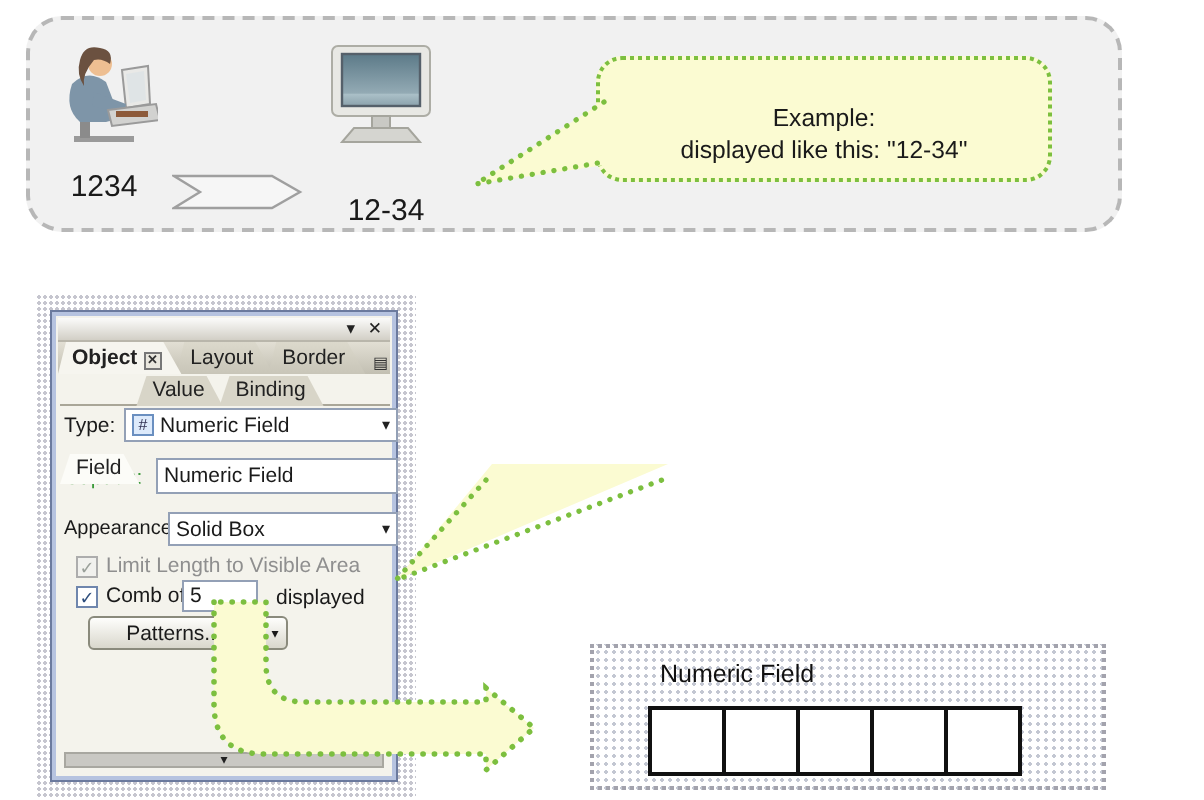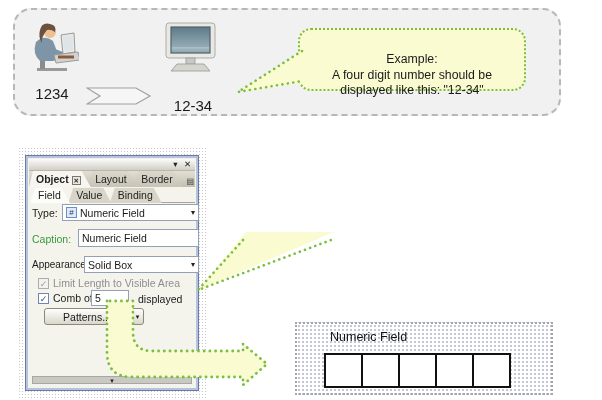--- a/index.html
+++ b/index.html
@@ -36,21 +36,21 @@
   .tab{position:relative;display:inline-block;height:16px;padding:2px 10px 0 7px;font-size:10.5px;color:#222;
     clip-path:polygon(0 100%,4px 0,calc(100% - 9px) 0,100% 100%);background:linear-gradient(#dcd9cc,#c8c5b8);
     margin-right:-7px;vertical-align:top;}
   .tab.active{background:#f6f5ef;font-weight:bold;z-index:2;}
   .tabclose{display:inline-block;width:9px;height:9px;margin-left:3px;border:1px solid #777;
     background:#e9e7de;font-size:6.5px;line-height:7px;text-align:center;color:#333;vertical-align:0px;}
   .flyout{position:absolute;right:1px;bottom:1px;font-size:8px;color:#333;}
   .pal-subtabs{position:absolute;left:4px;top:32px;right:3px;height:15px;border-bottom:1px solid #a9a698;}
   .subtab{position:relative;display:inline-block;height:15px;padding:1px 9px 0 8px;font-size:10.5px;color:#222;
     clip-path:polygon(0 100%,5px 0,calc(100% - 8px) 0,100% 100%);background:#d8d5c8;margin-right:-6px;vertical-align:top;}
-  .subtab.active{background:#fcfcf8;z-index:2;}
+  .subtab.active{background:#fcfcf8;z-index:2;margin-top:39px;}
 
   .pal-label{position:absolute;font-size:10.5px;color:#1a1a1a;}
   .pal-link{position:absolute;font-size:10.5px;color:#3a9a3a;cursor:pointer;}
   .dd{position:absolute;background:#fff;border:1px solid #93a0b6;display:flex;align-items:center;
     padding:0 3px;font-size:10.5px;color:#1a1a1a;}
   .dd .ddarrow{margin-left:auto;font-size:8px;color:#222;}
   .type-ico{display:inline-block;width:11px;height:11px;border:1px solid #6a8fc0;background:#ddeafb;
     font-size:8px;line-height:10px;text-align:center;color:#335;margin-right:3px;}
   .txt{position:absolute;background:#fff;border:1px solid #93a0b6;font-size:10.5px;color:#1a1a1a;
     padding:1px 3px;display:flex;align-items:center;}
@@ -112,21 +112,20 @@
     <rect x="1" y="1" width="49" height="35" rx="3" fill="#e8e8e4" stroke="#adada5"></rect>
     <rect x="6" y="5" width="39" height="26" fill="url(#scr)" stroke="#55606a" stroke-width="1.2"></rect>
     <rect x="21" y="36" width="9" height="6" fill="#c9c9c4" stroke="#a5a59d"></rect>
     <polygon points="12,42 39,42 45,49 6,49" fill="#d5d5d0" stroke="#a5a59d"></polygon>
   </svg>
 
   <div class="big-label lbl-out">12-34</div>
 
   <div class="bubble bubble1">
     <div>Example:</div>
-    <div>A four digit number should be</div>
     <div>displayed like this: "12-34"</div>
   </div>
 
 
   <div class="pal-backing"></div>
 
   <div class="palette">
     <div class="pal-title">
       <span class="btns">
         <span>▾</span>

